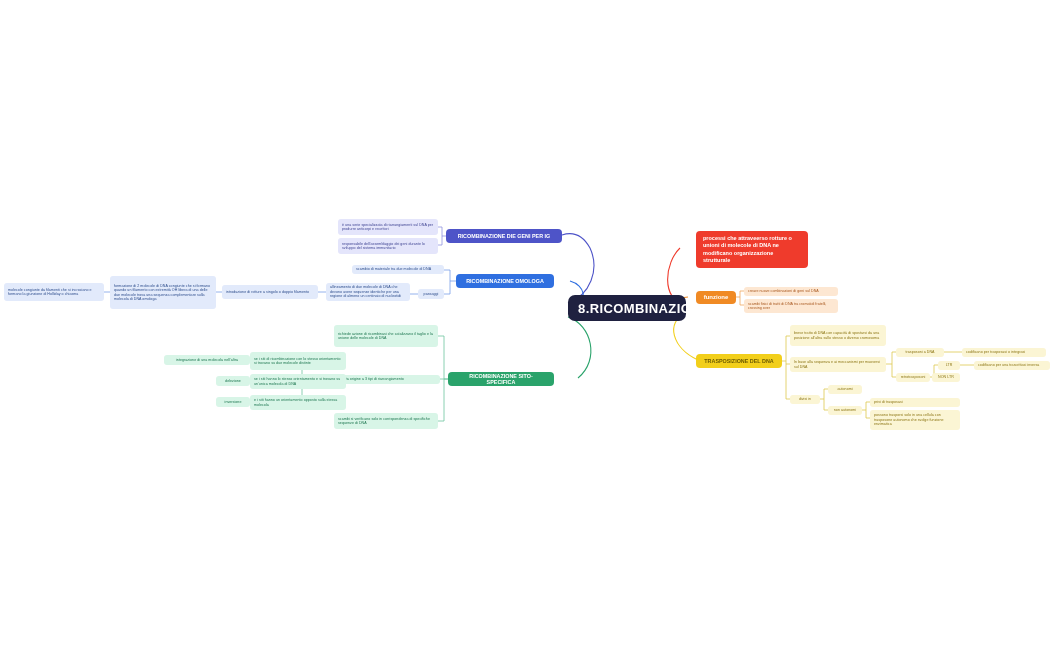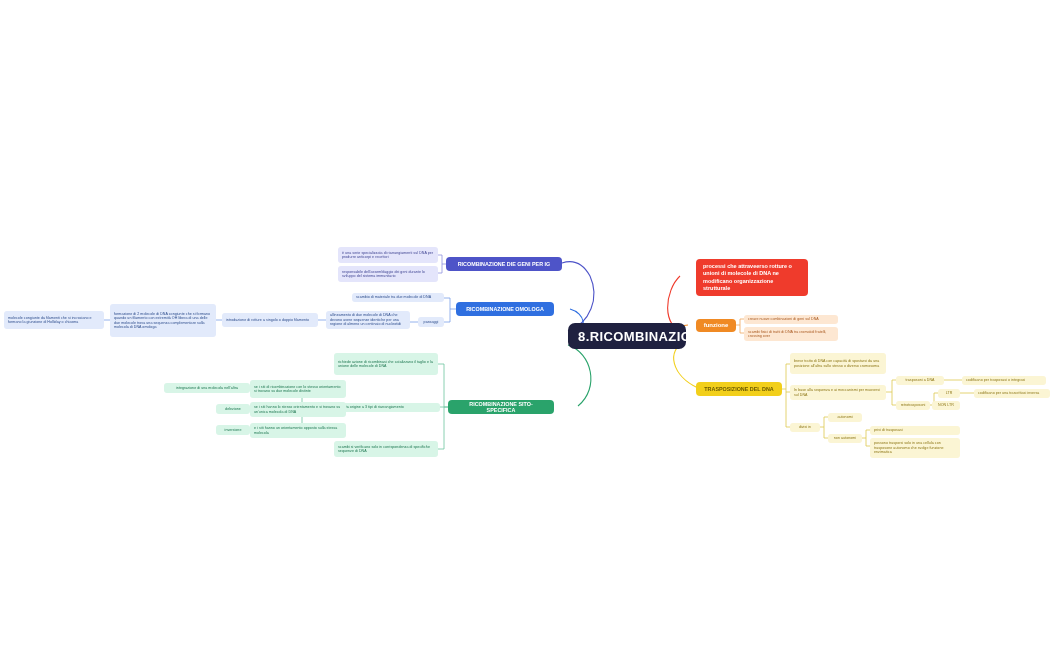--- a/index.html
+++ b/index.html
@@ -1,19 +1,19 @@
 <!DOCTYPE html>
 <html><head>
 <meta charset="utf-8">
 <title>Mind Map</title>
 <style>
   html,body{margin:0;padding:0;background:#ffffff;}
   body{width:1050px;height:650px;position:relative;overflow:hidden;
        font-family:"Liberation Sans","DejaVu Sans",sans-serif;}
-  #canvas{position:absolute;inset:0;margin-top:28px;}
+  #canvas{position:absolute;inset:0;}
   svg.links{position:absolute;left:0;top:0;width:1050px;height:650px;pointer-events:none;}
 
   .node{position:absolute;box-sizing:border-box;}
 
   
   .central{
     background:#1f2140;color:#ffffff;border-radius:7px;
     font-size:13px;font-weight:bold;letter-spacing:.4px;
     display:flex;align-items:center;justify-content:center;
     text-align:center;padding:6px 10px;

